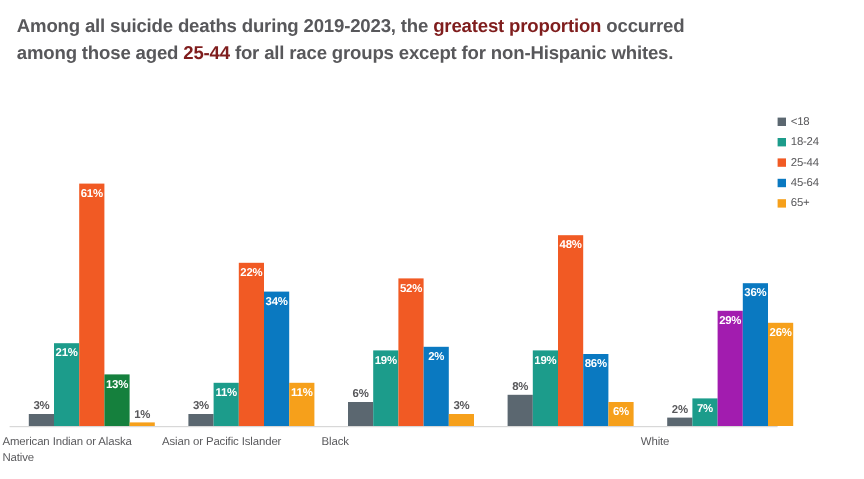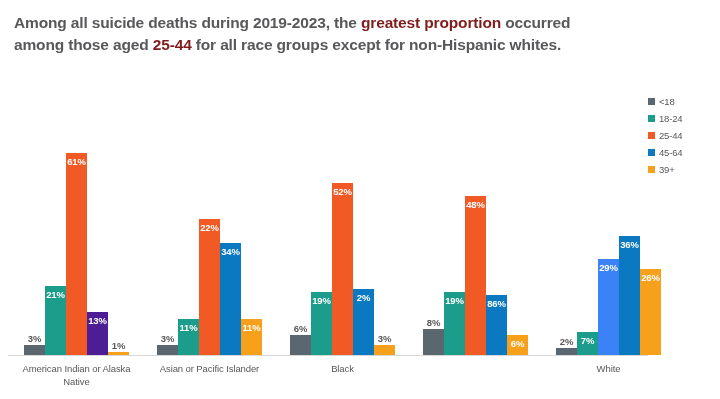--- a/index.html
+++ b/index.html
@@ -91,21 +91,20 @@
     top: 3px;
   }
   .bar-label.outside {
     color: #58585B;
     top: -12px;
   }
 
   .group-title {
     position: absolute;
     top: 244px;
-    text-align: center;
     font-size: 9.5px;
     color: #58585B;
     line-height: 13px;
     letter-spacing: -0.1px;
   }
 
   
   #legend {
     position: absolute;
     left: 648px;
@@ -149,21 +148,21 @@
           <div class="bar" title="American Indian or Alaska Native — 18-24: 21%" style="height: 69px; background: rgb(28, 156, 139);">
             <div class="bar-label inside">21%</div>
           </div>
         </div>
         <div class="bar-slot" style="left: 42px;">
           <div class="bar" title="American Indian or Alaska Native — 25-44: 61%" style="height: 202px; background: rgb(241, 90, 36);">
             <div class="bar-label inside">61%</div>
           </div>
         </div>
         <div class="bar-slot" style="left: 63px;">
-          <div class="bar" title="American Indian or Alaska Native — 45-64: 13%" style="height: 43px; background: #4c1d95;">
+          <div class="bar" title="American Indian or Alaska Native — 45-64: 13%" style="height: 43px; background: #15803d;">
             <div class="bar-label inside">13%</div>
           </div>
         </div>
         <div class="bar-slot" style="left: 84px;">
           <div class="bar" title="American Indian or Alaska Native — 65+: 1%" style="height: 3px; background: rgb(246, 160, 27);">
             <div class="bar-label outside">1%</div>
           </div>
         </div>
       </div>
       <div class="group-title" style="left: -6px; width: 149px;">American Indian or Alaska<br>Native</div>
@@ -200,21 +199,21 @@
           <div class="bar" title="Black — &lt;18: 6%" style="height: 20px; background: rgb(91, 103, 112);">
             <div class="bar-label outside">6%</div>
           </div>
         </div>
         <div class="bar-slot" style="left: 21px;">
           <div class="bar" title="Black — 18-24: 19%" style="height: 63px; background: rgb(28, 156, 139);">
             <div class="bar-label inside">19%</div>
           </div>
         </div>
         <div class="bar-slot" style="left: 42px;">
-          <div class="bar" title="Black — 25-44: 52%" style="height: 172px; background: rgb(241, 90, 36);">
+          <div class="bar" title="Black — 25-44: 52%" style="height: 123px; background: rgb(241, 90, 36);">
             <div class="bar-label inside">52%</div>
           </div>
         </div>
         <div class="bar-slot" style="left: 63px;">
           <div class="bar" title="Black — 45-64: 20%" style="height: 66px; background: rgb(10, 121, 193);">
             <div class="bar-label inside">2%</div>
           </div>
         </div>
         <div class="bar-slot" style="left: 84px;">
           <div class="bar" title="Black — 65+: 3%" style="height: 10px; background: rgb(246, 160, 27);">
@@ -255,21 +254,21 @@
           <div class="bar" title="White — &lt;18: 2%" style="height: 7px; background: rgb(91, 103, 112);">
             <div class="bar-label outside">2%</div>
           </div>
         </div>
         <div class="bar-slot" style="left: 21px;">
           <div class="bar" title="White — 18-24: 7%" style="height: 23px; background: rgb(28, 156, 139);">
             <div class="bar-label inside">7%</div>
           </div>
         </div>
         <div class="bar-slot" style="left: 42px;">
-          <div class="bar" title="White — 25-44: 29%" style="height: 96px; background: #3b82f6;">
+          <div class="bar" title="White — 25-44: 29%" style="height: 96px; background: #a21caf;">
             <div class="bar-label inside">29%</div>
           </div>
         </div>
         <div class="bar-slot" style="left: 63px;">
           <div class="bar" title="White — 45-64: 36%" style="height: 119px; background: rgb(10, 121, 193);">
             <div class="bar-label inside">36%</div>
           </div>
         </div>
         <div class="bar-slot" style="left: 84px;">
           <div class="bar" title="White — 65+: 26%" style="height: 86px; background: rgb(246, 160, 27);">
@@ -294,15 +293,15 @@
     <div class="legend-item">
       <span class="legend-swatch" style="background: rgb(241, 90, 36);"></span>
       <span class="legend-text">25-44</span>
     </div>
     <div class="legend-item">
       <span class="legend-swatch" style="background: rgb(10, 121, 193);"></span>
       <span class="legend-text">45-64</span>
     </div>
     <div class="legend-item">
       <span class="legend-swatch" style="background: rgb(246, 160, 27);"></span>
-      <span class="legend-text">39+</span>
+      <span class="legend-text">65+</span>
     </div>
   </div>
 
 </body></html>

